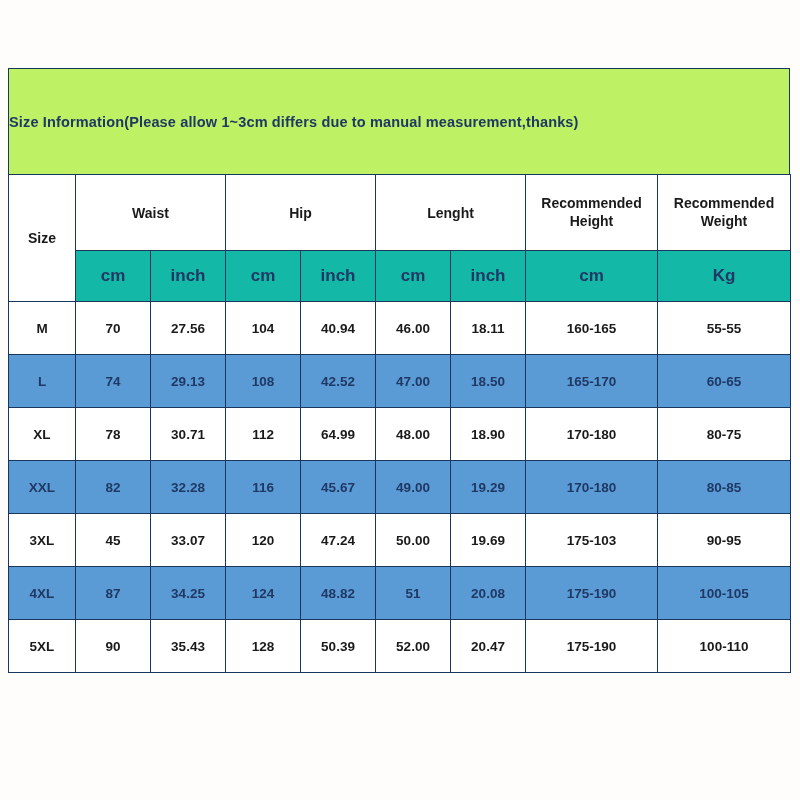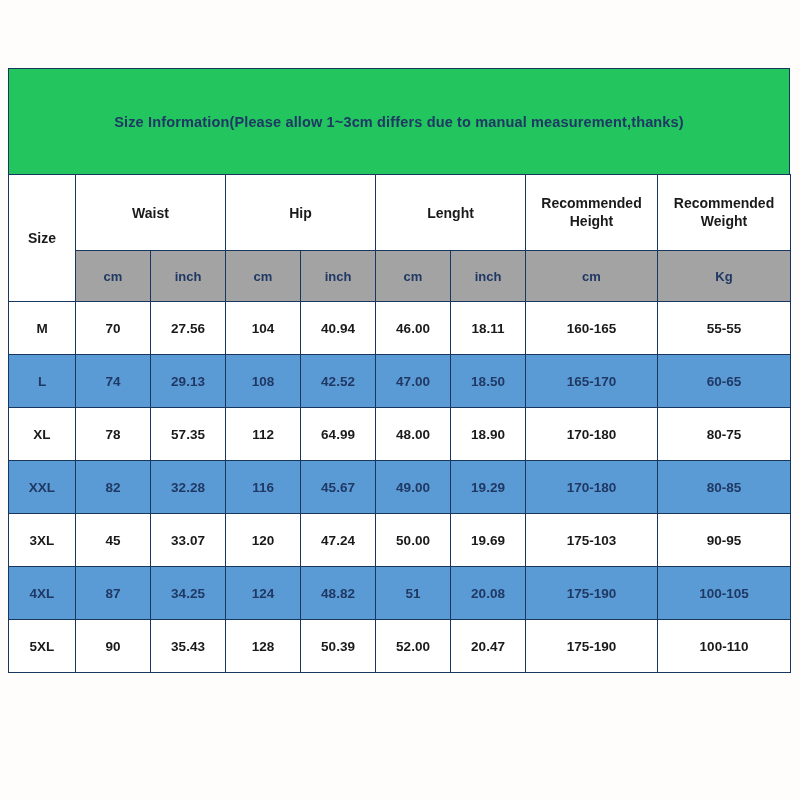--- a/index.html
+++ b/index.html
@@ -18,27 +18,26 @@
   #chart-root {
     position: absolute;
     left: 8px;
     top: 68px;
     width: 782px;
   }
 
   
   .banner {
     height: 106px;
-    background: #22c55e;
+    background: #bef264;
     border: 1px solid #17375e;
     border-bottom: none;
     box-sizing: border-box;
     display: flex;
     align-items: center;
-    justify-content: center;
   }
   .banner-title {
     font-size: 14.5px;
     font-weight: bold;
     color: #1f3864;
     letter-spacing: 0.15px;
     text-align: center;
     white-space: nowrap;
   }
 
@@ -75,23 +74,23 @@
   th.rec-head {
     text-align: left;
     padding-left: 8px;
     line-height: 1.25;
     font-size: 13.5px;
   }
 
   
   tr.head-units th {
     height: 50px;
-    background: #a3a3a3;
+    background: #14b8a6;
     color: #1f3864;
-    font-size: 13px;
+    font-size: 17px;
   }
 
   
   tr.data-row td {
     height: 52px;
   }
   tr.row-white td {
     background: #ffffff;
     color: #1a1a1a;
   }
@@ -166,21 +165,21 @@
           <td>108</td>
           <td>42.52</td>
           <td>47.00</td>
           <td>18.50</td>
           <td>165-170</td>
           <td>60-65</td>
         </tr>
         <tr class="data-row row-white">
           <td>XL</td>
           <td>78</td>
-          <td>57.35</td>
+          <td>30.71</td>
           <td>112</td>
           <td>64.99</td>
           <td>48.00</td>
           <td>18.90</td>
           <td>170-180</td>
           <td>80-75</td>
         </tr>
         <tr class="data-row row-blue">
           <td>XXL</td>
           <td>82</td>

